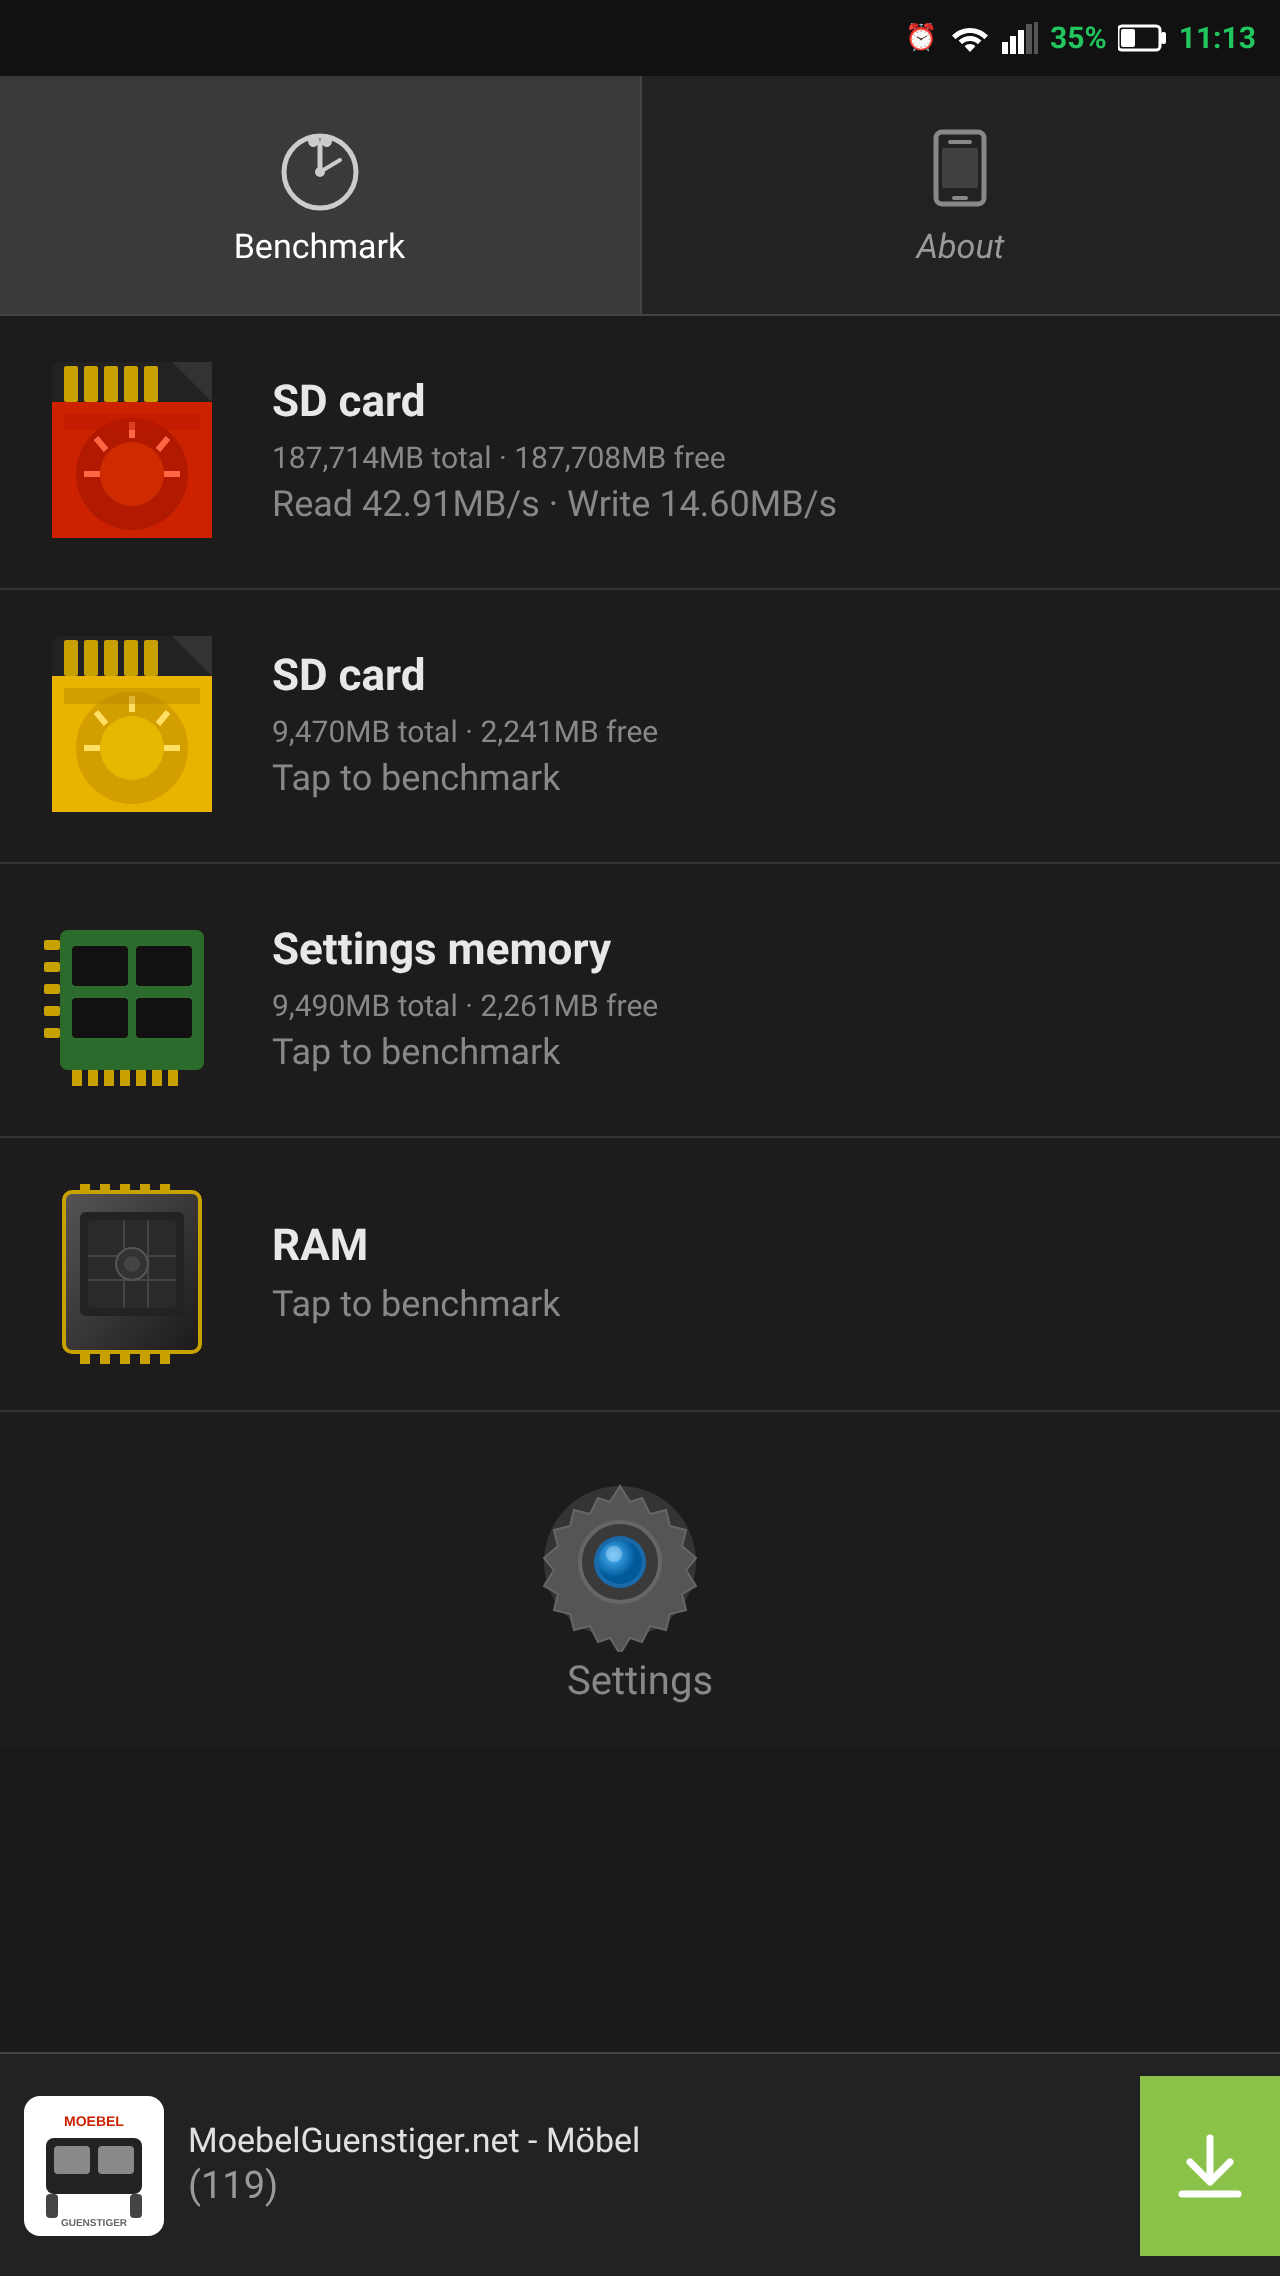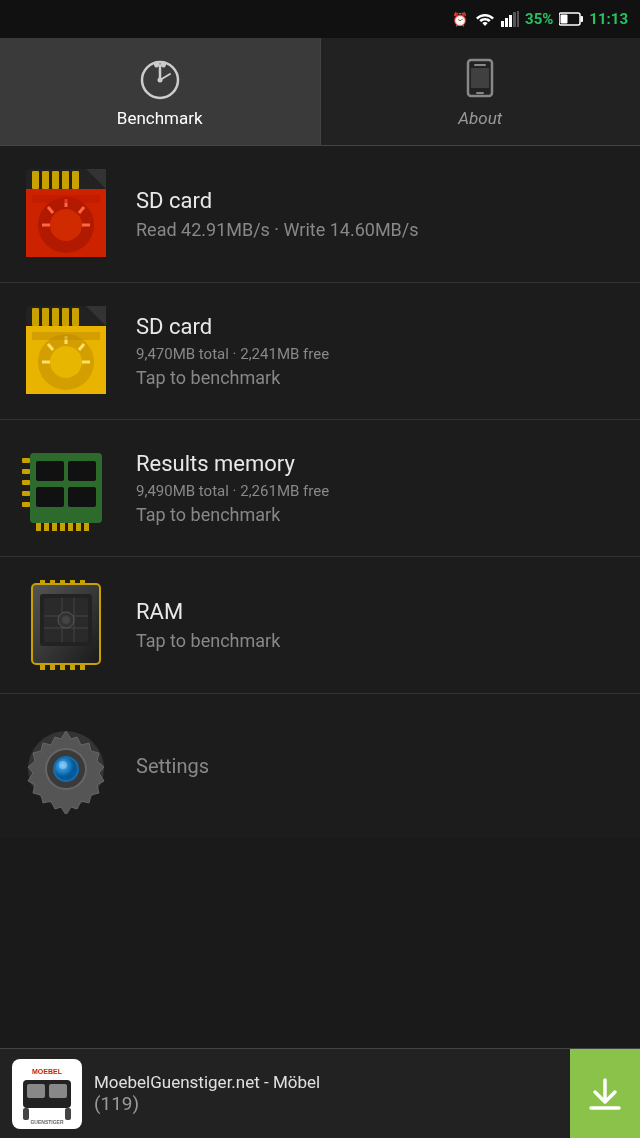--- a/index.html
+++ b/index.html
@@ -32,21 +32,21 @@
       font-size: 15px;
       font-weight: bold;
     }
     .status-icon-item {
       color: #fff;
       font-size: 13px;
     }
 
     
     .tab-bar {
-      height: 108px;
+      height: 120px;
       background: #222;
       display: flex;
       border-bottom: 1px solid #444;
       justify-content: center;
     }
     .tab {
       flex: 1;
       display: flex;
       flex-direction: column;
       align-items: center;
@@ -91,54 +91,55 @@
       display: flex;
       align-items: center;
       justify-content: center;
     }
     .item-info {
       flex: 1;
     }
     .item-title {
       font-size: 22px;
       color: #e8e8e8;
-      font-weight: normal;
+      font-weight: bold;
       margin-bottom: 6px;
     }
     .item-subtitle {
       font-size: 15px;
       color: #888;
       margin-bottom: 4px;
     }
     .item-action {
       font-size: 18px;
       color: #888;
     }
 
     
     .settings-item {
       display: flex;
       align-items: center;
       padding: 22px 16px;
       background: #1c1c1c;
       cursor: pointer;
       min-height: 120px;
+      flex-direction: column;
     }
     .settings-label {
       font-size: 20px;
       color: #888;
     }
 
     
     .ad-bar {
       position: absolute;
       bottom: 0;
       left: 0;
       right: 0;
-      height: 90px;
+      height: 112px;
       background: #222;
       display: flex;
       align-items: center;
       border-top: 1px solid #444;
     }
     .ad-logo {
       width: 70px;
       height: 70px;
       margin: 0 12px;
       background: #fff;
@@ -270,20 +271,21 @@
         <line x1="62" y1="38" x2="57" y2="44" stroke="#ff6644" stroke-width="3"></line>
         <line x1="68" y1="56" x2="60" y2="56" stroke="#ff6644" stroke-width="3"></line>
         <line x1="26" y1="38" x2="31" y2="44" stroke="#ff6644" stroke-width="3"></line>
         <line x1="20" y1="56" x2="28" y2="56" stroke="#ff6644" stroke-width="3"></line>
 
         <rect x="10" y="26" width="68" height="8" fill="#bb1500" opacity="0.5"></rect>
       </svg>
     </div>
     <div class="item-info">
       <div class="item-title">SD card</div>
+      <div class="item-subtitle">187,714MB total · 187,708MB free</div>
       <div class="item-action">Read 42.91MB/s · Write 14.60MB/s</div>
     </div>
   </div>
 
   <div class="list-item">
     <div class="item-icon">
       <svg width="88" height="90" viewBox="0 0 88 90">
         <rect x="4" y="0" width="80" height="88" rx="4" fill="#222"></rect>
         <polygon points="64,0 84,0 84,20" fill="#333"></polygon>
         <rect x="10" y="2" width="7" height="18" rx="1" fill="#c8a000"></rect>
@@ -331,21 +333,21 @@
         <rect x="62" y="80" width="5" height="8" fill="#c8a000"></rect>
 
         <rect x="0" y="15" width="8" height="5" rx="1" fill="#c8a000"></rect>
         <rect x="0" y="26" width="8" height="5" rx="1" fill="#c8a000"></rect>
         <rect x="0" y="37" width="8" height="5" rx="1" fill="#c8a000"></rect>
         <rect x="0" y="48" width="8" height="5" rx="1" fill="#c8a000"></rect>
         <rect x="0" y="59" width="8" height="5" rx="1" fill="#c8a000"></rect>
       </svg>
     </div>
     <div class="item-info">
-      <div class="item-title">Results memory</div>
+      <div class="item-title">Settings memory</div>
       <div class="item-subtitle">9,490MB total · 2,261MB free</div>
       <div class="item-action">Tap to benchmark</div>
     </div>
   </div>
 
   <div class="list-item">
     <div class="item-icon">
       <svg width="88" height="90" viewBox="0 0 88 90">
 
         <rect x="10" y="4" width="68" height="80" rx="4" fill="#333"></rect>

